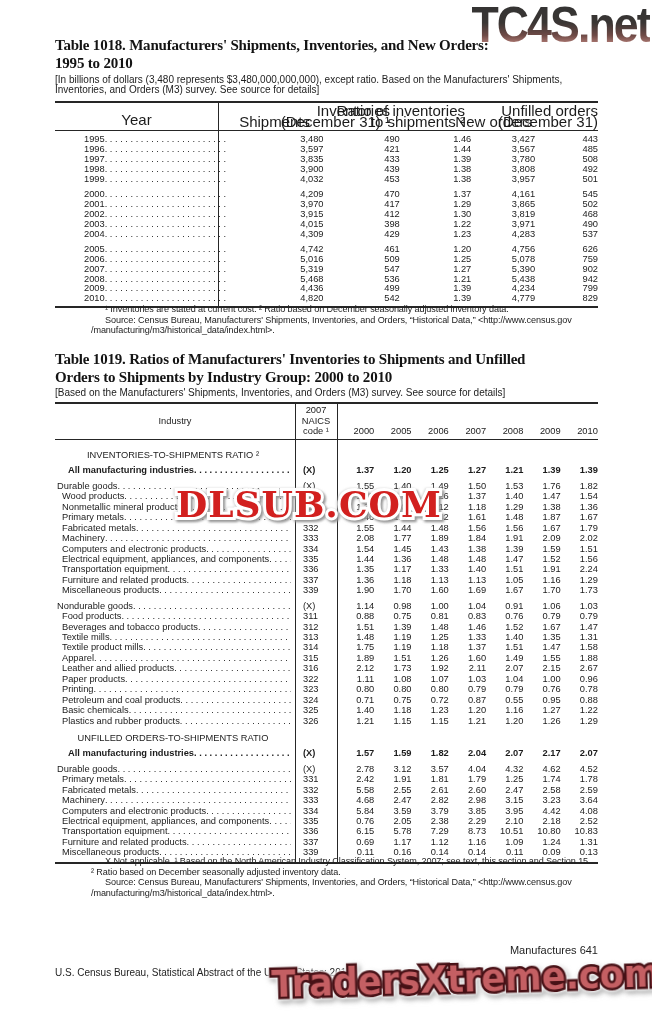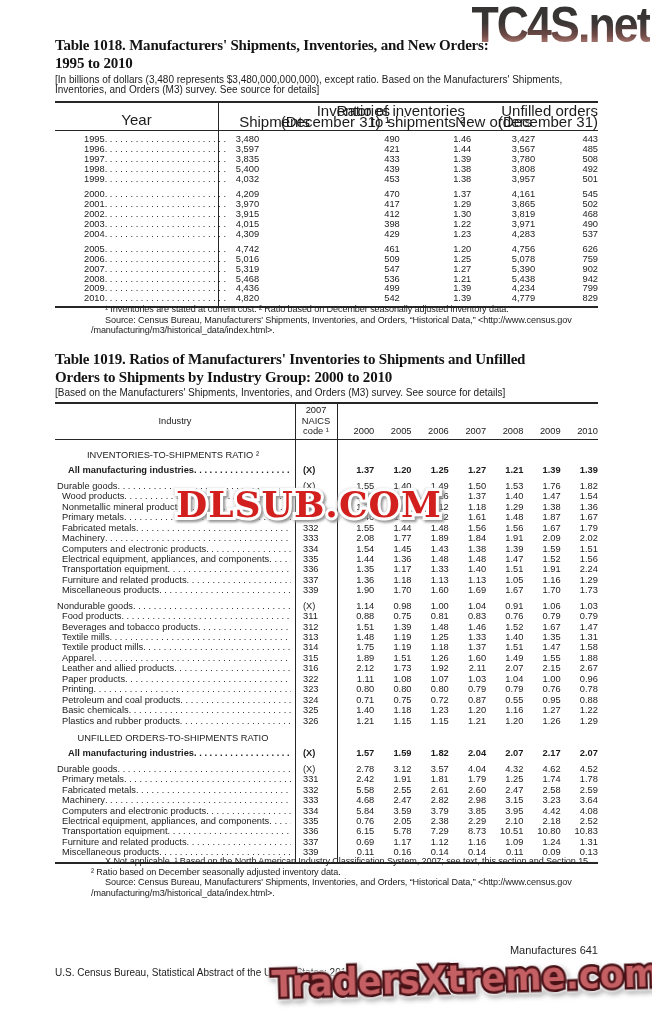--- a/index.html
+++ b/index.html
@@ -22,21 +22,21 @@
 
   
   .t18{width:543px;}
   .t18 .thead{position:relative;height:27px;border-bottom:1.5px solid #262626;font-size:15px;}
   .t18 .hlbl{position:absolute;bottom:3px;white-space:nowrap;text-align:right;line-height:10.5px;}
   .t18 .hyear{position:absolute;left:0;width:163px;top:8px;text-align:center;}
   .t18 .tbody{position:relative;padding-top:3px;padding-bottom:3px;}
   .r18{display:flex;height:9.9px;font-size:9.3px;align-items:baseline;}
   .r18.gap{margin-top:5.5px;}
   .r18 .cY{width:163px;display:flex;overflow:hidden;padding-left:4px;box-sizing:border-box;padding-right:7px;margin-left:25px;}
-  .r18 .cS{width:92px;text-align:left;}
+  .r18 .cS{width:92px;text-align:right;}
   .r18 .cI{width:80px;text-align:right;}
   .r18 .cR{width:75px;text-align:right;}
   .r18 .cN{width:67px;text-align:right;}
   .r18 .cU{width:66px;text-align:right;}
 
   
   .t19{width:543px;}
   .t19 .thead{position:relative;height:35px;border-bottom:1.5px solid #262626;font-size:9.3px;}
   .t19 .hindustry{position:absolute;left:0;width:240px;top:12px;text-align:center;}
   .t19 .hnaics{position:absolute;left:240px;width:42px;top:1px;text-align:center;line-height:10.6px;}
@@ -148,21 +148,21 @@
     <span class="cI">433</span>
     <span class="cR">1.39</span>
     <span class="cN">3,780</span>
     <span class="cU">508</span>
   </div>
           <div class="r18">
     <span class="cY">
               <span>1998</span>
               <span class="lead"></span>
             </span>
-    <span class="cS">5,400</span>
+    <span class="cS">3,900</span>
     <span class="cI">439</span>
     <span class="cR">1.38</span>
     <span class="cN">3,808</span>
     <span class="cU">492</span>
   </div>
           <div class="r18">
     <span class="cY">
               <span>1999</span>
               <span class="lead"></span>
             </span>

